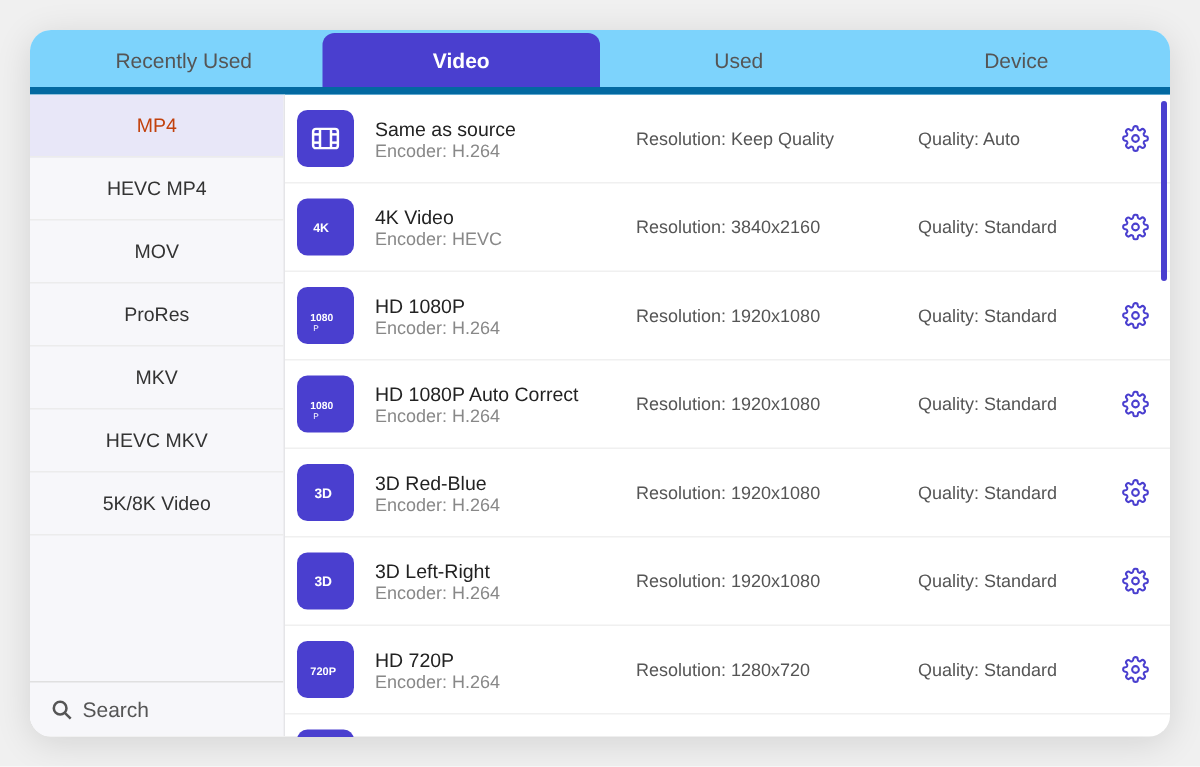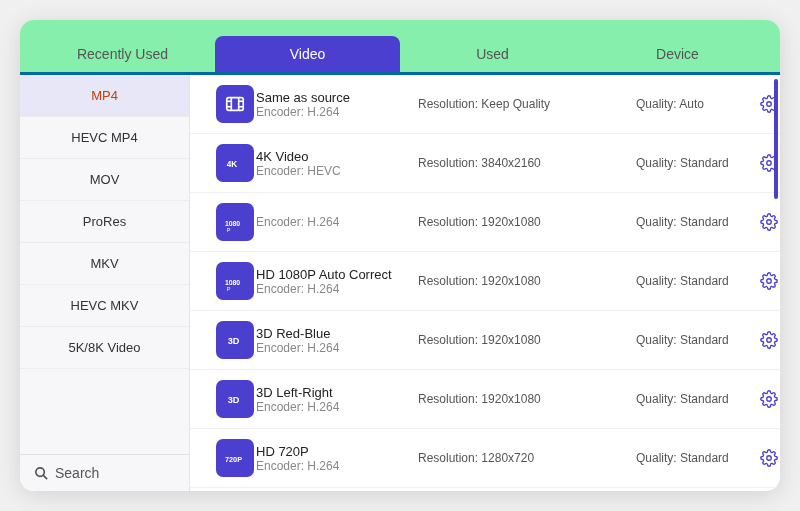--- a/index.html
+++ b/index.html
@@ -18,41 +18,41 @@
       height: 471px;
       background: #fff;
       border-radius: 14px;
       box-shadow: 0 4px 24px rgba(0,0,0,0.12);
       overflow: hidden;
       display: flex;
       flex-direction: column;
     }
     .tabs {
       display: flex;
-      background: #86efac;
-      border-bottom: 3px solid #0369a1;
-      padding: 16px 10px 0 10px;
+      background: #7dd3fc;
+      border-bottom: 5px solid #0369a1;
+      padding: 2px 10px 0 10px;
       gap: 0;
     }
     .tab {
       flex: 1;
       text-align: center;
       padding: 10px 0;
       font-size: 14px;
       color: #555;
       cursor: pointer;
       border-radius: 8px 8px 0 0;
       background: transparent;
       border: none;
       outline: none;
     }
     .tab.active {
       background: #4a3fcf;
       color: #fff;
-      font-weight: 400;
+      font-weight: 700;
     }
     .main {
       display: flex;
       flex: 1;
       overflow: hidden;
     }
     .sidebar {
       width: 170px;
       background: #f7f7fa;
       border-right: 1px solid #e5e5e8;
@@ -110,34 +110,33 @@
       width: 4px;
       height: 120px;
       background: #4a3fcf;
       border-radius: 2px;
       position: absolute;
       top: 0;
     }
     .format-row {
       display: flex;
       align-items: center;
-      padding: 10px 0 10px 8px;
+      padding: 10px 12px 10px 8px;
       border-bottom: 1px solid #f0f0f0;
-      gap: 2px;
+      gap: 14px;
     }
     .format-icon {
       width: 38px;
       height: 38px;
       border-radius: 7px;
       background: #4a3fcf;
       display: flex;
       align-items: center;
       justify-content: center;
       flex-shrink: 0;
-      margin-left: 18px;
     }
     .format-icon svg {
       width: 22px;
       height: 22px;
     }
     .format-info {
       flex: 0 0 160px;
     }
     .format-name {
       font-size: 13px;
@@ -254,20 +253,21 @@
       </div>
 
       <div class="format-row">
         <div class="format-icon">
           <svg viewBox="0 0 24 24" fill="white">
             <text x="1" y="16" font-size="7.5" font-weight="bold" font-family="sans-serif">1080</text>
             <text x="3" y="23" font-size="6" font-family="sans-serif">P</text>
           </svg>
         </div>
         <div class="format-info">
+          <div class="format-name">HD 1080P</div>
           <div class="format-encoder">Encoder: H.264</div>
         </div>
         <div class="format-resolution">Resolution: 1920x1080</div>
         <div class="format-quality">Quality: Standard</div>
         <div class="gear-btn">
           <svg viewBox="0 0 24 24" fill="none" stroke="#4a3fcf" stroke-width="1.8">
             <circle cx="12" cy="12" r="3"></circle>
             <path d="M19.4 15a1.65 1.65 0 0 0 .33 1.82l.06.06a2 2 0 0 1-2.83 2.83l-.06-.06a1.65 1.65 0 0 0-1.82-.33 1.65 1.65 0 0 0-1 1.51V21a2 2 0 0 1-4 0v-.09A1.65 1.65 0 0 0 9 19.4a1.65 1.65 0 0 0-1.82.33l-.06.06a2 2 0 0 1-2.83-2.83l.06-.06A1.65 1.65 0 0 0 4.68 15a1.65 1.65 0 0 0-1.51-1H3a2 2 0 0 1 0-4h.09A1.65 1.65 0 0 0 4.6 9a1.65 1.65 0 0 0-.33-1.82l-.06-.06a2 2 0 0 1 2.83-2.83l.06.06A1.65 1.65 0 0 0 9 4.68a1.65 1.65 0 0 0 1-1.51V3a2 2 0 0 1 4 0v.09a1.65 1.65 0 0 0 1 1.51 1.65 1.65 0 0 0 1.82-.33l.06-.06a2 2 0 0 1 2.83 2.83l-.06.06A1.65 1.65 0 0 0 19.4 9a1.65 1.65 0 0 0 1.51 1H21a2 2 0 0 1 0 4h-.09a1.65 1.65 0 0 0-1.51 1z"></path>
           </svg>
         </div>

